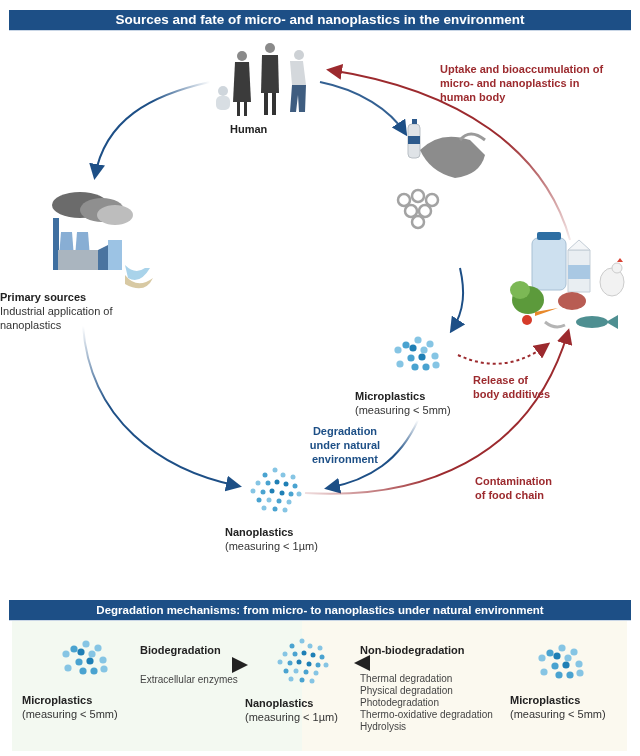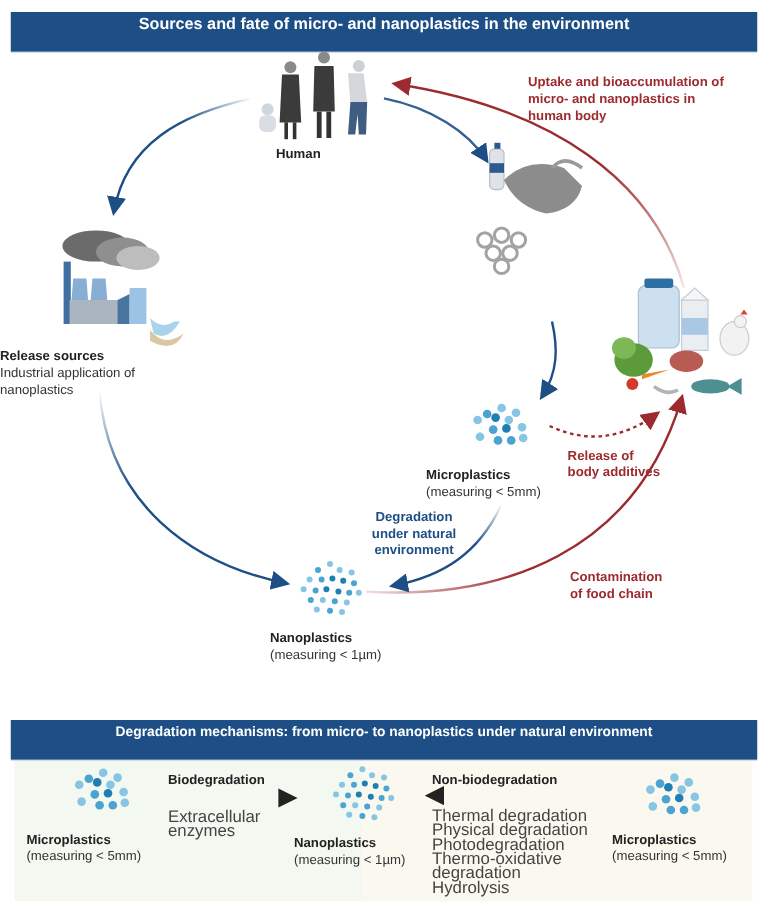--- a/index.html
+++ b/index.html
@@ -1,30 +1,30 @@
 <!DOCTYPE html>
 <html><head>
 <meta charset="utf-8">
 <style>
   html, body { margin: 0; padding: 0; background: #ffffff; }
   body { width: 640px; height: 756px; position: relative; overflow: hidden;
          font-family: "Liberation Sans", "DejaVu Sans", sans-serif; color: #222; }
-  .banner { position: absolute; left: 9px; width: 622px; height: 33px; background: #1d4f86;
+  .banner { position: absolute; left: 9px; width: 622px; height: 20px; background: #1d4f86;
             color: #fff; font-weight: bold; font-size: 13px; text-align: center; line-height: 20px;
             box-shadow: 0 1px 0 #c9d6e6; }
   .banner.top { top: 10px; font-size: 13.5px; }
   .banner.bottom { top: 600px; font-size: 11.5px; }
   .lbl { position: absolute; font-size: 11px; line-height: 14px; color: #333; }
   .lbl .b { font-weight: bold; color: #222; }
   .red { color: #9c2a2e; font-weight: bold; font-size: 11px; text-align: left; line-height: 14px; position: absolute; }
   .blue { color: #1d4f86; font-weight: bold; font-size: 11px; text-align: center; line-height: 14px; position: absolute; }
   .panel-left { position: absolute; left: 12px; top: 621px; width: 290px; height: 130px; background: #f3f9f1; }
   .panel-right { position: absolute; left: 302px; top: 621px; width: 325px; height: 130px; background: #fbf9ef; }
   svg { position: absolute; left: 0; top: 0; overflow: visible; }
-  .small { font-size: 14px; color: #444; line-height: 12px; }
+  .small { font-size: 10px; color: #444; line-height: 12px; }
 </style>
 </head>
 <body>
 
 <div class="banner top">Sources and fate of micro- and nanoplastics in the environment</div>
 
 <svg width="640" height="756">
   <defs>
     <marker id="ab" markerWidth="8" markerHeight="8" refX="6" refY="4" orient="auto">
       <path d="M0,0 L8,4 L0,8 Z" fill="#1d4f86"></path>
@@ -185,21 +185,21 @@
       <circle cx="275" cy="509" r="2.5" fill="#4aa3d0"></circle>
       <circle cx="285" cy="510" r="2.5" fill="#86c5e4"></circle>
     </g>
 </svg>
 
 <div class="lbl" style="left:230px; top:122px; width:80px;">
   <span class="b">Human</span>
 </div>
 
 <div class="lbl" style="left:0px; top:290px; width:170px;">
-  <div class="b">Release sources</div>
+  <div class="b">Primary sources</div>
   <div>Industrial application of</div>
   <div>nanoplastics</div>
 </div>
 
 <div class="lbl" style="left:365px; top:234px; width:170px;">
 </div>
 
 <div class="lbl" style="left:355px; top:389px; width:130px;">
   <div class="b">Microplastics</div>
   <div>(measuring &lt; 5mm)</div>

